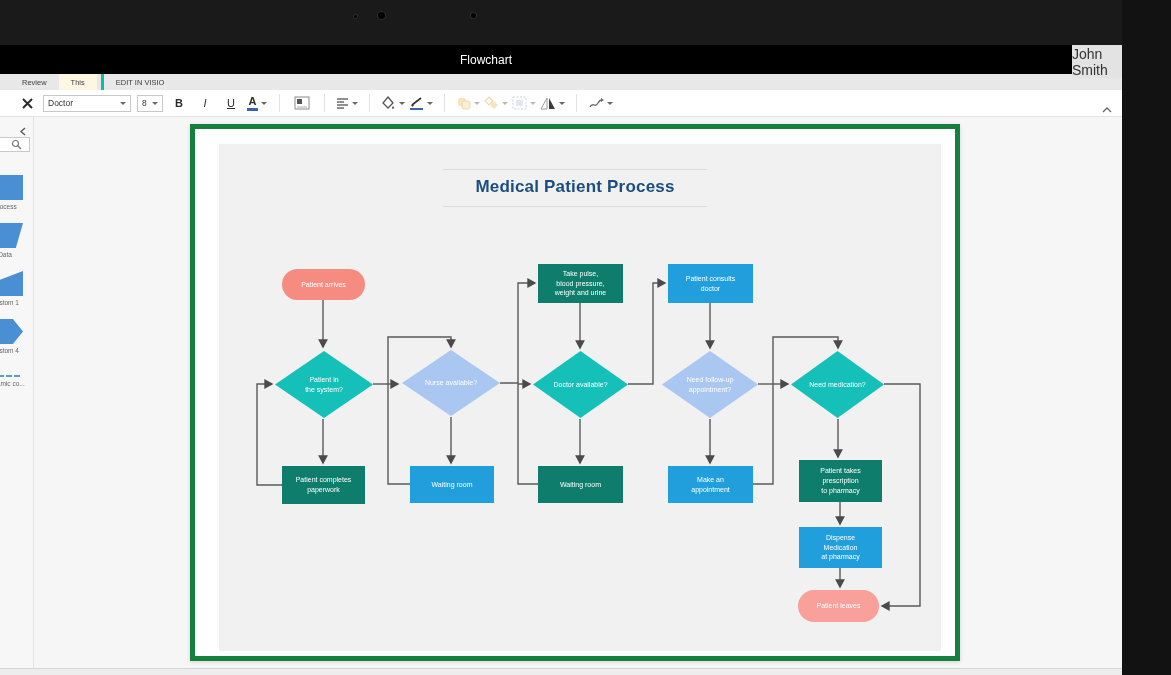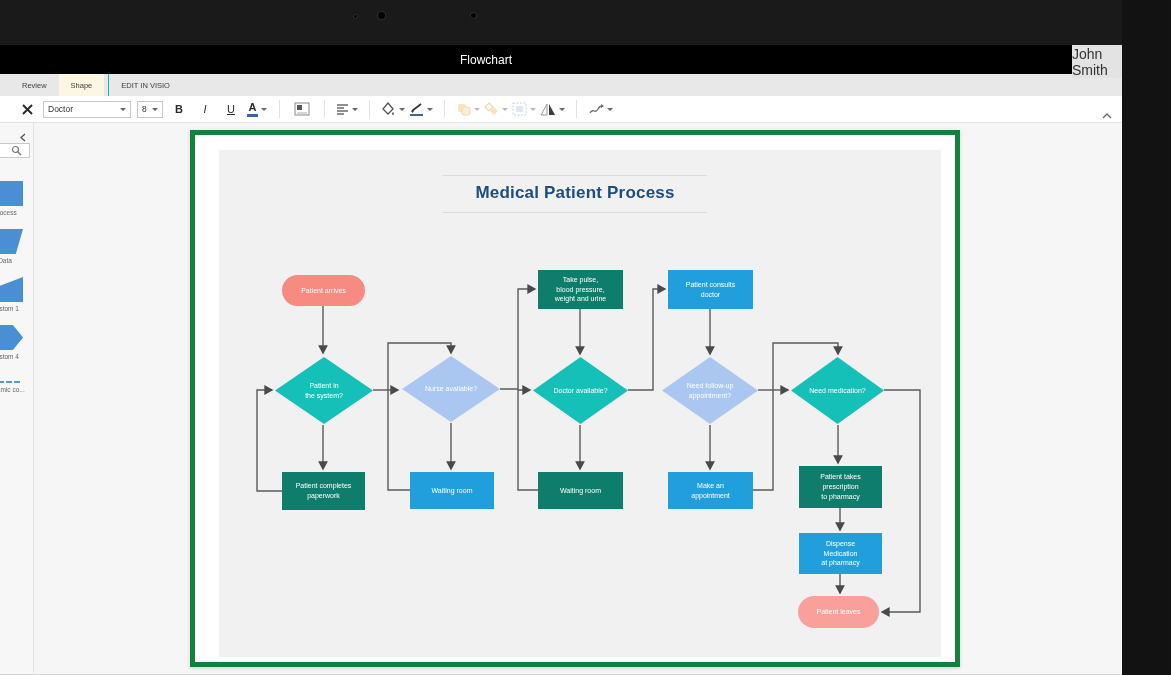--- a/index.html
+++ b/index.html
@@ -15,24 +15,24 @@
   .bezel-right { position:absolute; left:1122px; top:0; width:49px; height:675px; background:#121212; z-index:60; }
 
   
   .app { position:absolute; left:0; top:45px; width:1122px; height:630px; background:#f6f6f6; z-index:55; }
 
   .titlebar { position:relative; height:29px; background:#000; }
   .titlebar .doc-title { position:absolute; left:41%; top:8px; color:#fff; font-size:12px; }
   .user-badge { position:absolute; right:0; top:0; width:50px; height:33px; background:#e3e3e3;
                 color:#333; font-size:14px; display:flex; align-items:center; justify-content:center; z-index:5; }
 
-  .tabrow { height:22px; background:#e8e8e8; display:flex; align-items:stretch; padding-left:10px; font-size:7.5px; color:#3c3c3c;text-align:right; }
+  .tabrow { height:16px; background:#e8e8e8; display:flex; align-items:stretch; padding-left:10px; font-size:7.5px; color:#3c3c3c;text-align:right; }
   .tab { display:flex; align-items:center; padding:0 12px; cursor:default; }
   .tab.active { background:#fcf6e3; }
-  .tab.sep-left { border-left:1px solid #14b8a6; margin-left:4px; }
+  .tab.sep-left { border-left:3px solid #14b8a6; margin-left:4px; }
 
   .toolbar { position:relative; height:27px; background:#fff; border-bottom:1px solid #e3e3e3;
              display:flex; align-items:center; padding-left:14px; }
   .sep { width:1px; height:18px; background:#e2e2e2; margin:0 9px; }
   .tb-btn { height:22px; min-width:22px; display:flex; align-items:center; justify-content:center;
             margin:0 2px; color:#2b2b2b; }
   .tb-letter { font-size:11px; }
   .bold { font-weight:bold; } .ital { font-style:italic; } .undl { text-decoration:underline; }
   .combo { height:17px; border:1px solid #c8c8c8; background:#fff; display:flex; align-items:center;
            font-size:8.5px; color:#333; padding:0 4px; margin:0 3px; justify-content:space-between; }
@@ -94,21 +94,21 @@
 
 <div class="app">
 
   <div class="titlebar">
     <span class="doc-title">Flowchart</span>
     <div class="user-badge">John Smith</div>
   </div>
 
   <div class="tabrow">
     <div class="tab">Review</div>
-    <div class="tab active">Shape</div>
+    <div class="tab active">This</div>
     <div class="tab sep-left">EDIT IN VISIO</div>
   </div>
 
   <div class="toolbar">
     <div class="tb-btn">
       <svg width="13" height="13" viewBox="0 0 13 13">
           <path d="M2 2 L11 11 M11 2 L2 11" stroke="#2b2b2b" stroke-width="2" fill="none"></path>
         </svg>
     </div>
     <div class="combo font">

